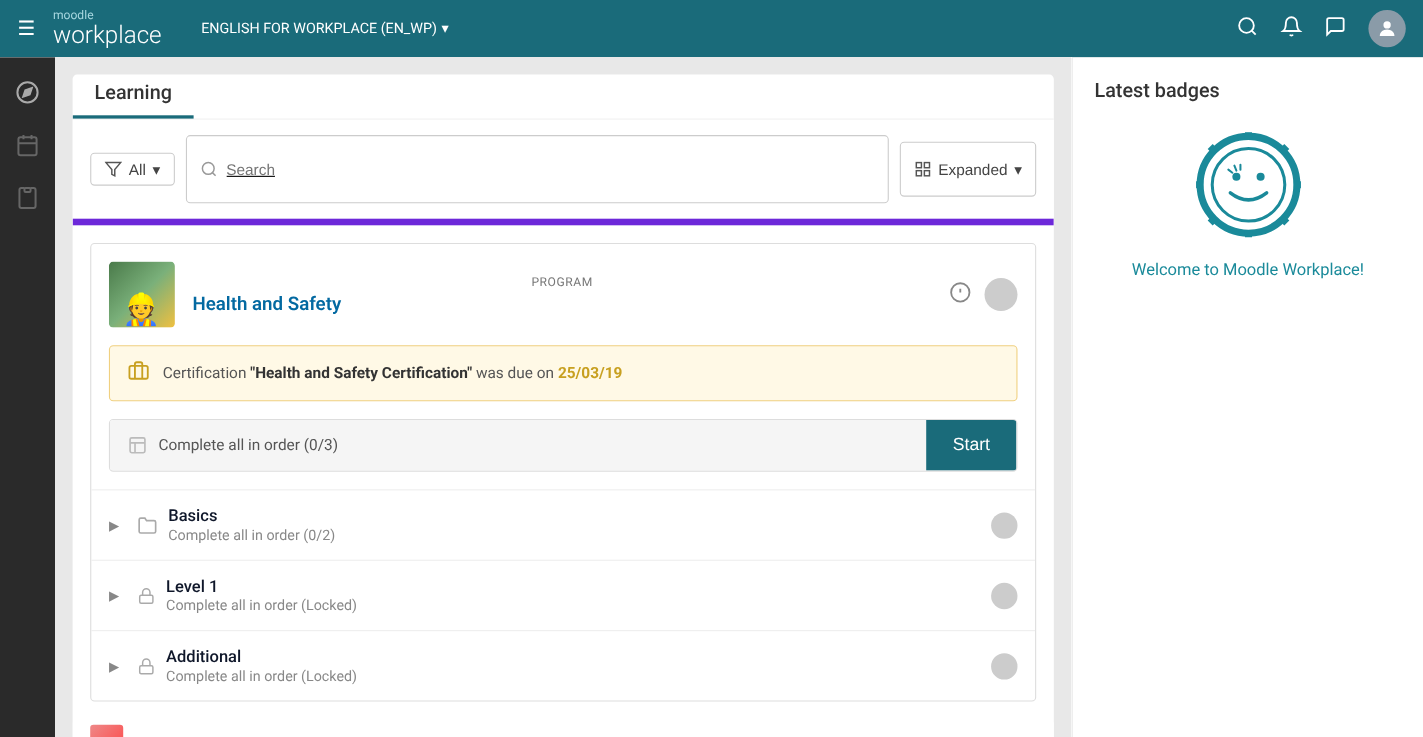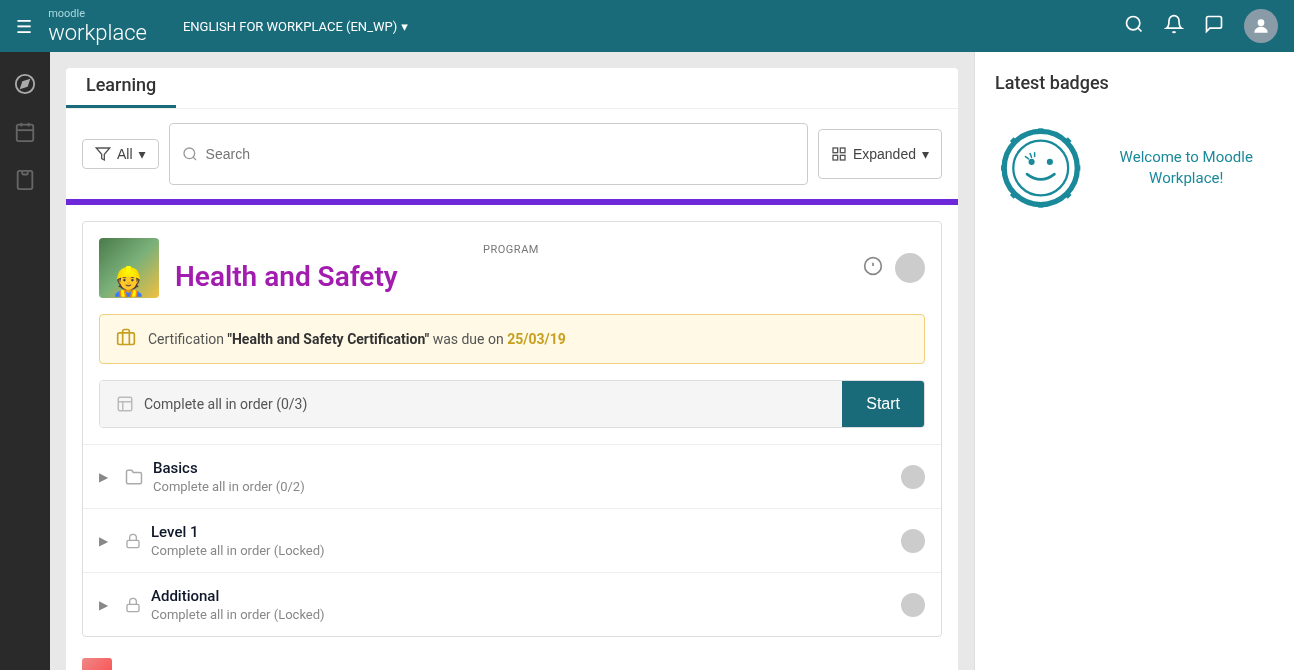--- a/index.html
+++ b/index.html
@@ -123,20 +123,21 @@
       color: #444;
     }
     .search-box {
       flex: 1;
       display: flex;
       align-items: flex-start;
       border: 1px solid #ccc;
       border-radius: 4px;
       padding: 22px 12px;
       gap: 8px;
+      text-decoration: underline;
     }
     .search-box input {
       border: none;
       outline: none;
       flex: 1;
       font-size: 14px;
       color: #666;
     }
     .expanded-btn {
       display: flex;
@@ -180,21 +181,21 @@
       width: 100%;
       height: 100%;
       background: linear-gradient(135deg, #4a7a4a 0%, #7ab07a 50%, #f0c040 100%);
       display: flex;
       align-items: flex-end;
       justify-content: center;
       font-size: 28px;
     }
     .program-info { flex: 1; }
     .program-label { font-size: 11px; color: #777; text-transform: uppercase; letter-spacing: 0.5px; margin-bottom: 4px; text-align: center; }
-    .program-name { font-size: 28px; font-weight: 600; color: #a21caf; }
+    .program-name { font-size: 17px; font-weight: 600; color: #0369a1; }
     .program-actions { display: flex; align-items: center; gap: 12px; }
     .info-icon { color: #888; font-size: 18px; cursor: pointer; }
     .status-circle {
       width: 30px;
       height: 30px;
       border-radius: 50%;
       background: #ccc;
     }
 
     
@@ -264,20 +265,21 @@
       height: 24px;
       border-radius: 50%;
       background: #ccc;
       flex-shrink: 0;
     }
 
     
     .badges-title { font-size: 18px; color: #333; font-weight: 500; margin-bottom: 20px; }
     .badge-container {
       display: flex;
+      flex-direction: column;
       align-items: center;
       gap: 12px;
     }
     .badge-label {
       font-size: 15px;
       color: #1a8a9a;
       text-align: center;
       font-weight: 400;
       line-height: 1.4;
     }

